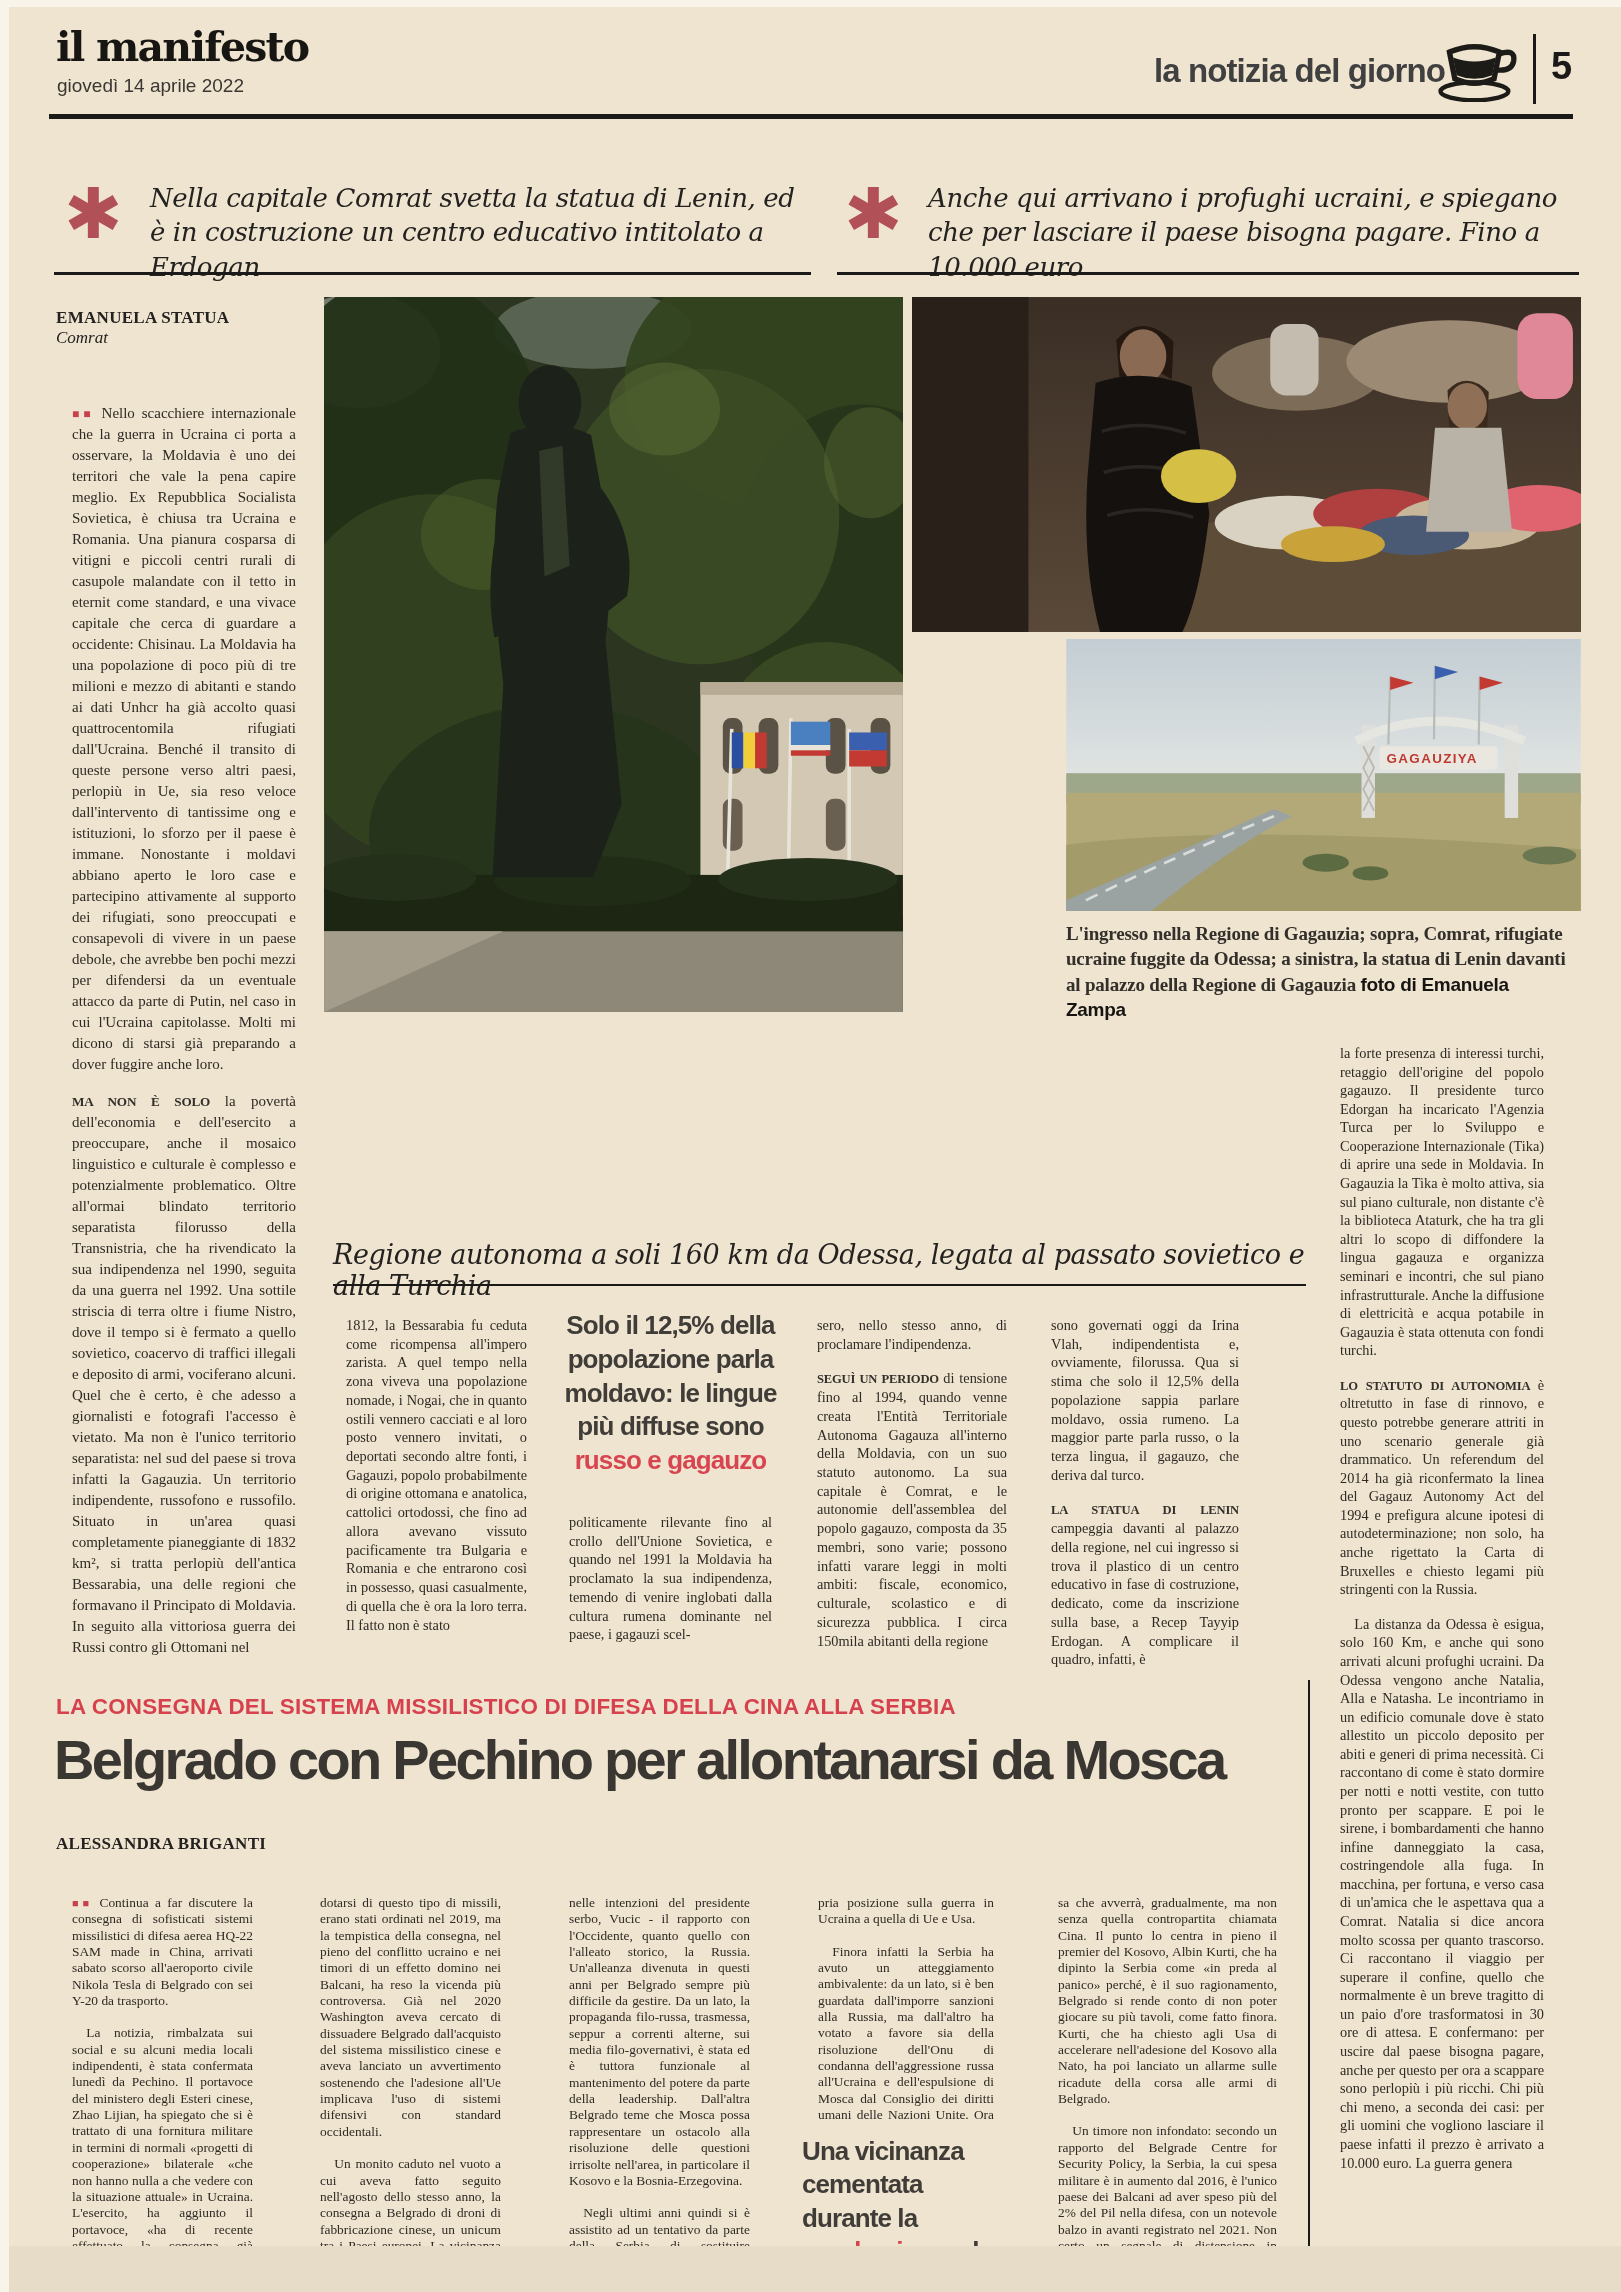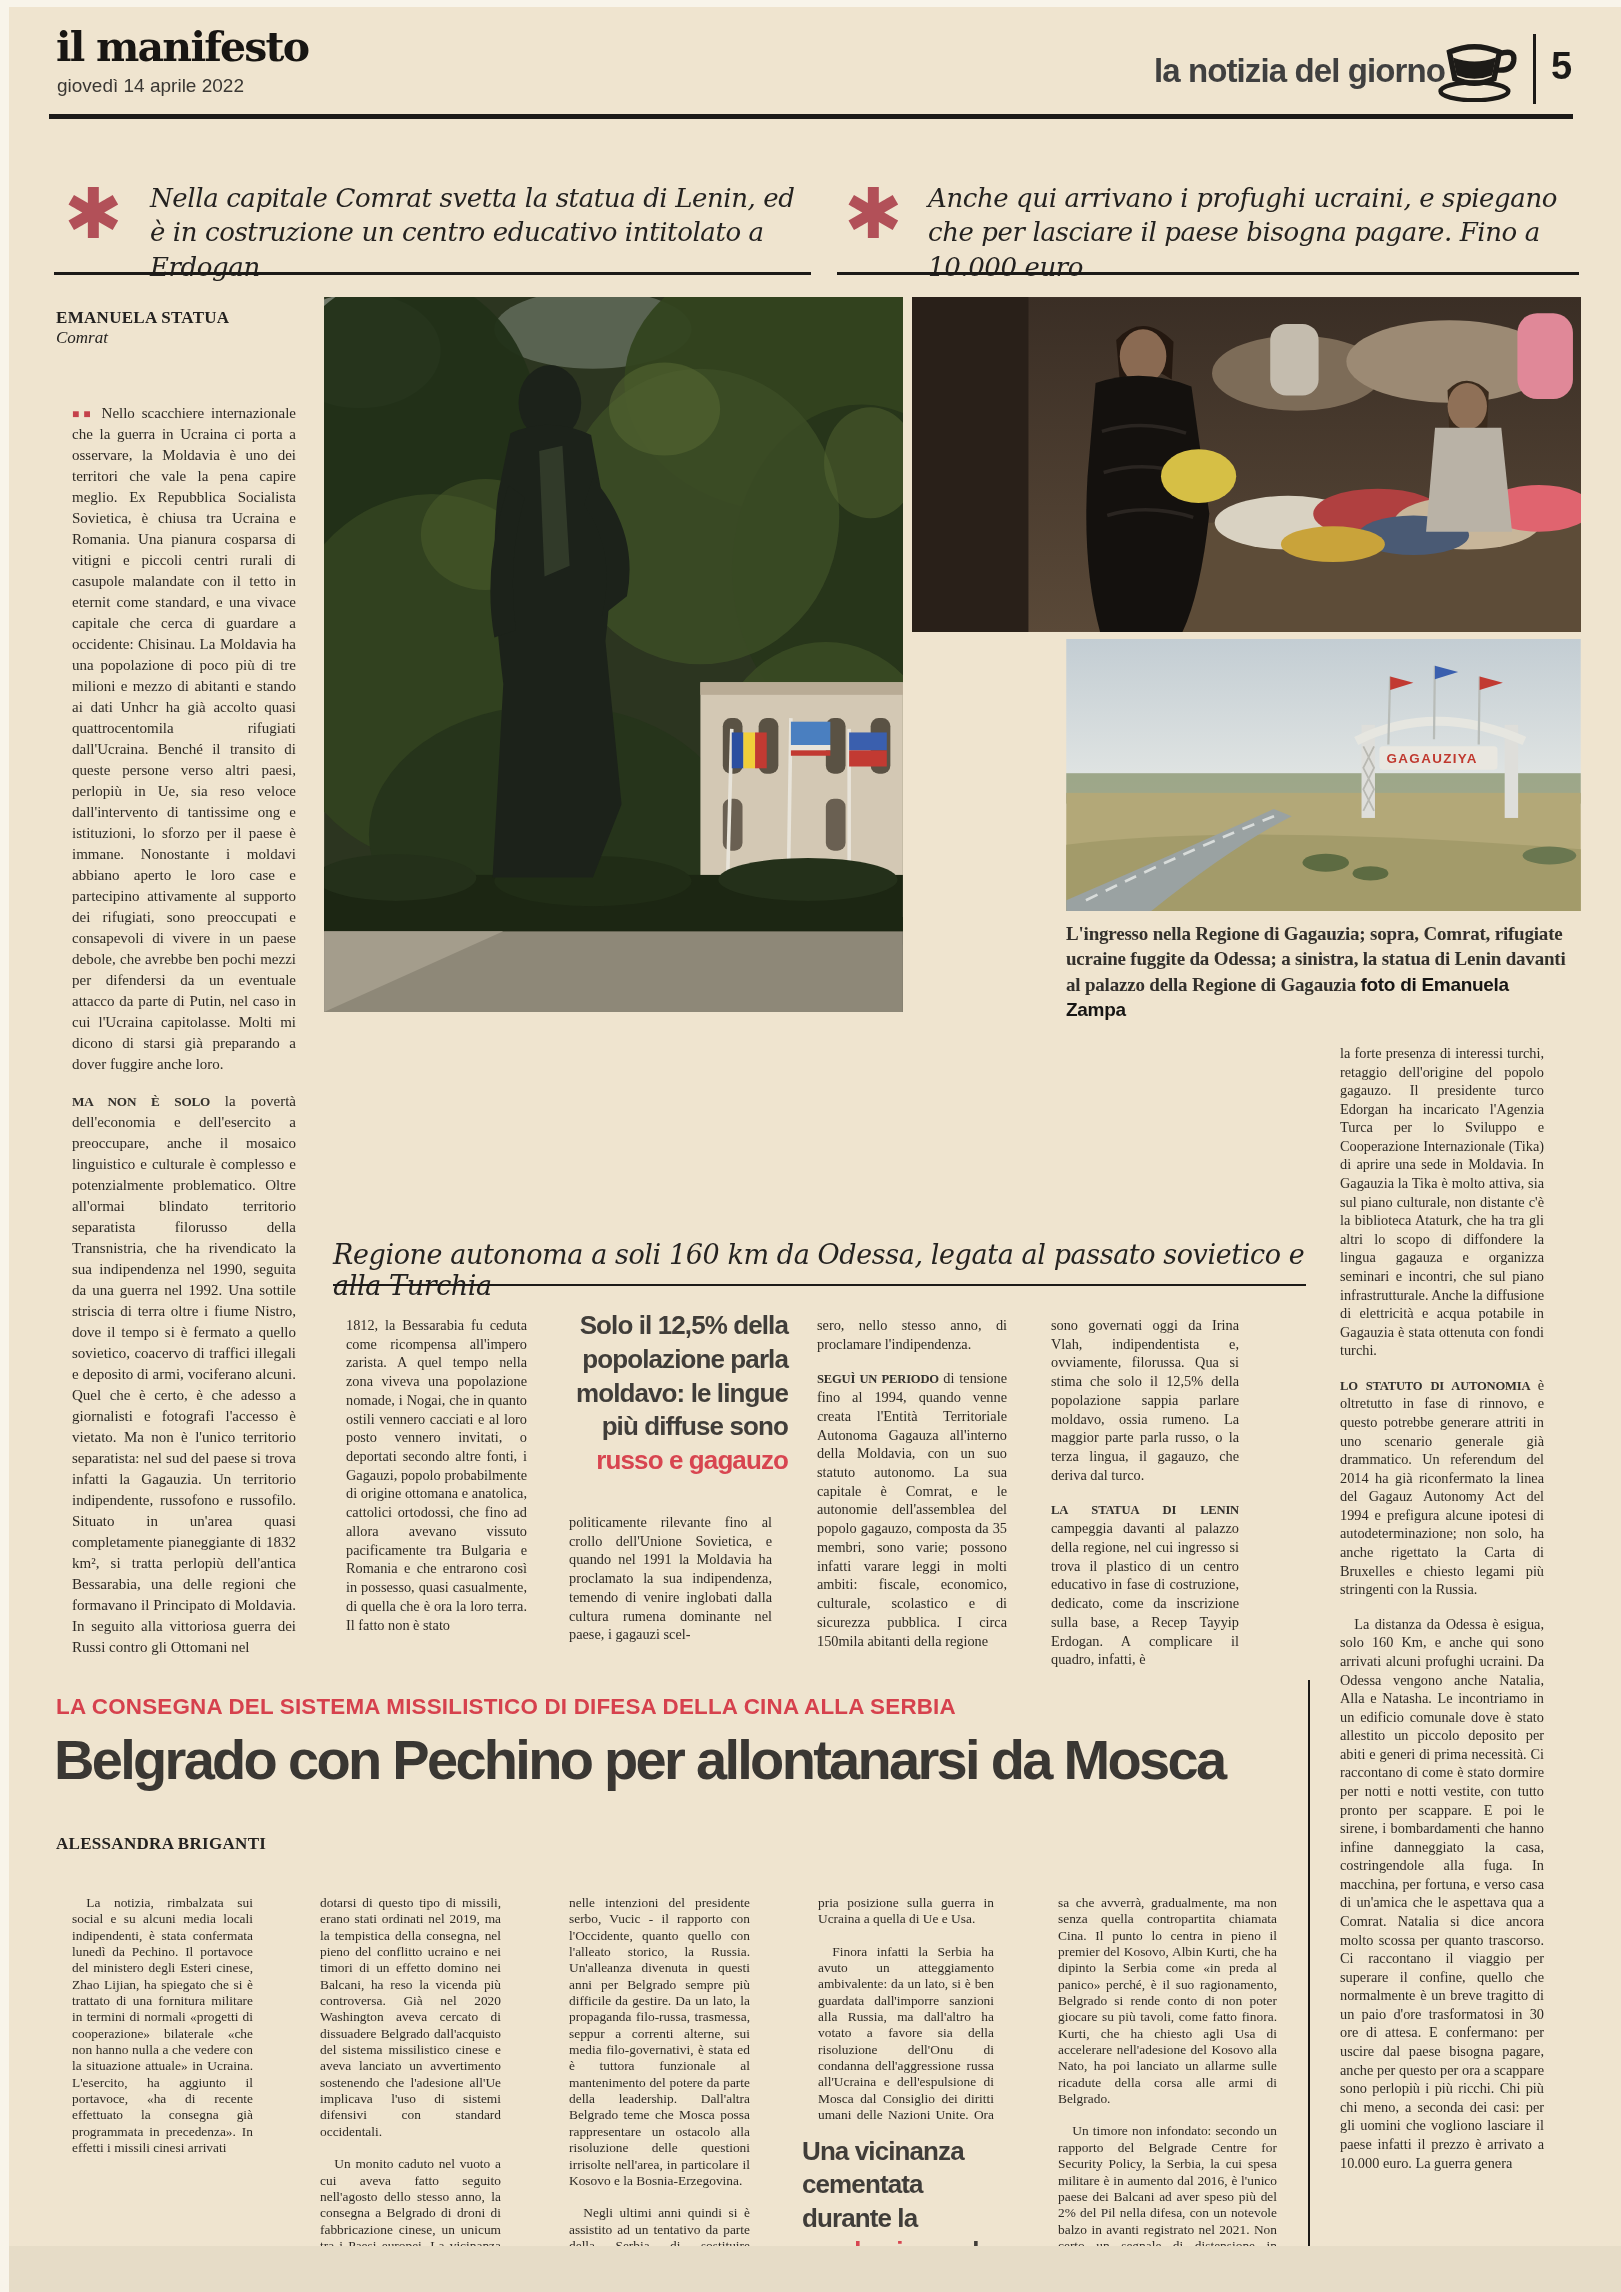--- a/index.html
+++ b/index.html
@@ -41,21 +41,21 @@
   .s-sq{color:#c5414b;font-size:0.8em;letter-spacing:0.9px}
 
   .a1col1{font-size:15px;line-height:1.40}
   .a1cols{font-size:14.3px;line-height:1.31}
   .colR{font-size:14.3px;line-height:1.30}
   .a2col{font-size:13.4px;line-height:1.22}
 
   .headline1{font-family:var(--sans);font-weight:bold;font-size:72px;line-height:1.36;letter-spacing:-3.6px;color:var(--soft-black)}
   .headline1 .hl-red{color:var(--headline-red)}
   .subhead{font-family:var(--slab);font-style:italic;font-size:27px;letter-spacing:-0.4px;color:#242220}
-  .pullquote{font-family:var(--sans);font-weight:bold;font-size:26px;line-height:1.30;letter-spacing:-0.9px;color:#403d39;text-align:right}
+  .pullquote{font-family:var(--sans);font-weight:bold;font-size:26px;line-height:1.30;letter-spacing:-0.9px;color:#403d39;text-align:center}
   .caption{font-family:var(--sans);font-weight:bold;font-size:19px;line-height:1.33;letter-spacing:-0.3px;color:#161514;text-align:left}
   .caption .s-b{font-size:1em}
 
   .kicker{font-family:var(--sans);font-weight:bold;font-size:22.4px;letter-spacing:0.2px;color:#d6414d}
   .headline2{font-family:var(--sans);font-weight:bold;font-size:56px;letter-spacing:-2.7px;color:var(--soft-black);white-space:nowrap}
   .pullquote2{font-family:var(--sans);font-weight:bold;font-size:26px;line-height:1.28;letter-spacing:-0.9px;color:#403d39;text-align:left}
 
   .scan-edge-bottom{position:absolute;left:0;bottom:0;width:100%;height:47px;background:#e6dcc7}
   .scan-edge-left{position:absolute;left:0;top:0;width:9px;height:100%;background:#f8f4ea}
   .scan-edge-top{position:absolute;left:0;top:0;width:100%;height:7.2px;background:#f8f4ea}
@@ -250,20 +250,21 @@
       <p class="ind"><span>La distanza da Odessa è esigua, solo 160 Km, e anche qui sono arrivati alcuni profughi ucraini. Da Odessa vengono anche Natalia, Alla e Natasha. Le incontriamo in un edificio comunale dove è stato allestito un piccolo deposito per abiti e generi di prima necessità. Ci raccontano di come è stato dormire per notti e notti vestite, con tutto pronto per scappare. E poi le sirene, i bombardamenti che hanno infine danneggiato la casa, costringendole alla fuga. In macchina, per fortuna, e verso casa di un'amica che le aspettava qua a Comrat. Natalia si dice ancora molto scossa per quanto trascorso. Ci raccontano il viaggio per superare il confine, quello che normalmente è un breve tragitto di un paio d'ore trasformatosi in 30 ore di attesa. E confermano: per uscire dal paese bisogna pagare, anche per questo per ora a scappare sono perlopiù i più ricchi. Chi più chi meno, a seconda dei casi: per gli uomini che vogliono lasciare il paese infatti il prezzo è arrivato a 10.000 euro. La guerra genera</span></p>
     </div>
 
   <div class="rule-v" style="left:1308px;top:1680px;width:1.8px;height:602px"></div>
 
   <div class="abs kicker" style="left:56px;top:1694px;width:1236px">LA CONSEGNA DEL SISTEMA MISSILISTICO DI DIFESA DELLA CINA ALLA SERBIA</div>
   <div class="abs headline2" style="left:54px;top:1727px">Belgrado con Pechino per allontanarsi da Mosca</div>
   <div class="abs byline" style="left:56px;top:1834px">ALESSANDRA BRIGANTI</div>
 
   <div class="col a2col" style="left:56px;top:1879px;width:213px;height:410px">
+      <p><span class="s-sq">■■ </span><span>Continua a far discutere la consegna di sofisticati sistemi missilistici di difesa aerea HQ-22 SAM made in China, arrivati sabato scorso all'aeroporto civile Nikola Tesla di Belgrado con sei Y-20 da trasporto.</span></p>
       <p class="ind"><span>La notizia, rimbalzata sui social e su alcuni media locali indipendenti, è stata confermata lunedì da Pechino. Il portavoce del ministero degli Esteri cinese, Zhao Lijian, ha spiegato che si è trattato di una fornitura militare in termini di normali «progetti di cooperazione» bilaterale «che non hanno nulla a che vedere con la situazione attuale» in Ucraina. L'esercito, ha aggiunto il portavoce, «ha di recente effettuato la consegna già programmata in precedenza». In effetti i missili cinesi arrivati</span></p>
     </div>
   <div class="col a2col" style="left:304px;top:1879px;width:213px;height:410px">
       <p><span>dotarsi di questo tipo di missili, erano stati ordinati nel 2019, ma la tempistica della consegna, nel pieno del conflitto ucraino e nei timori di un effetto domino nei Balcani, ha reso la vicenda più controversa. Già nel 2020 Washington aveva cercato di dissuadere Belgrado dall'acquisto del sistema missilistico cinese e aveva lanciato un avvertimento sostenendo che l'adesione all'Ue implicava l'uso di sistemi difensivi con standard occidentali.</span></p>
       <p class="ind"><span>Un monito caduto nel vuoto a cui aveva fatto seguito nell'agosto dello stesso anno, la consegna a Belgrado di droni di fabbricazione cinese, un unicum tra i Paesi europei. La vicinanza della Serbia alla Cina, cementata ancor più durante la pandemia con la diplomazia delle mascherine prima e dei vaccini poi, non</span></p>
     </div>
   <div class="col a2col" style="left:553px;top:1879px;width:213px;height:410px">
       <p><span>nelle intenzioni del presidente serbo, Vucic - il rapporto con l'Occidente, quanto quello con l'alleato storico, la Russia. Un'alleanza divenuta in questi anni per Belgrado sempre più difficile da gestire. Da un lato, la propaganda filo-russa, trasmessa, seppur a correnti alterne, sui media filo-governativi, è stata ed è tuttora funzionale al mantenimento del potere da parte della leadership. Dall'altra Belgrado teme che Mosca possa rappresentare un ostacolo alla risoluzione delle questioni irrisolte nell'area, in particolare il Kosovo e la Bosnia-Erzegovina.</span></p>
       <p class="ind"><span>Negli ultimi anni quindi si è assistito ad un tentativo da parte della Serbia di sostituire l'alleanza russa con quella cinese, un tentativo che ha ancor più ragion d'essere ora che aumentano le pressioni dell'Occidente</span></p>
     </div>

